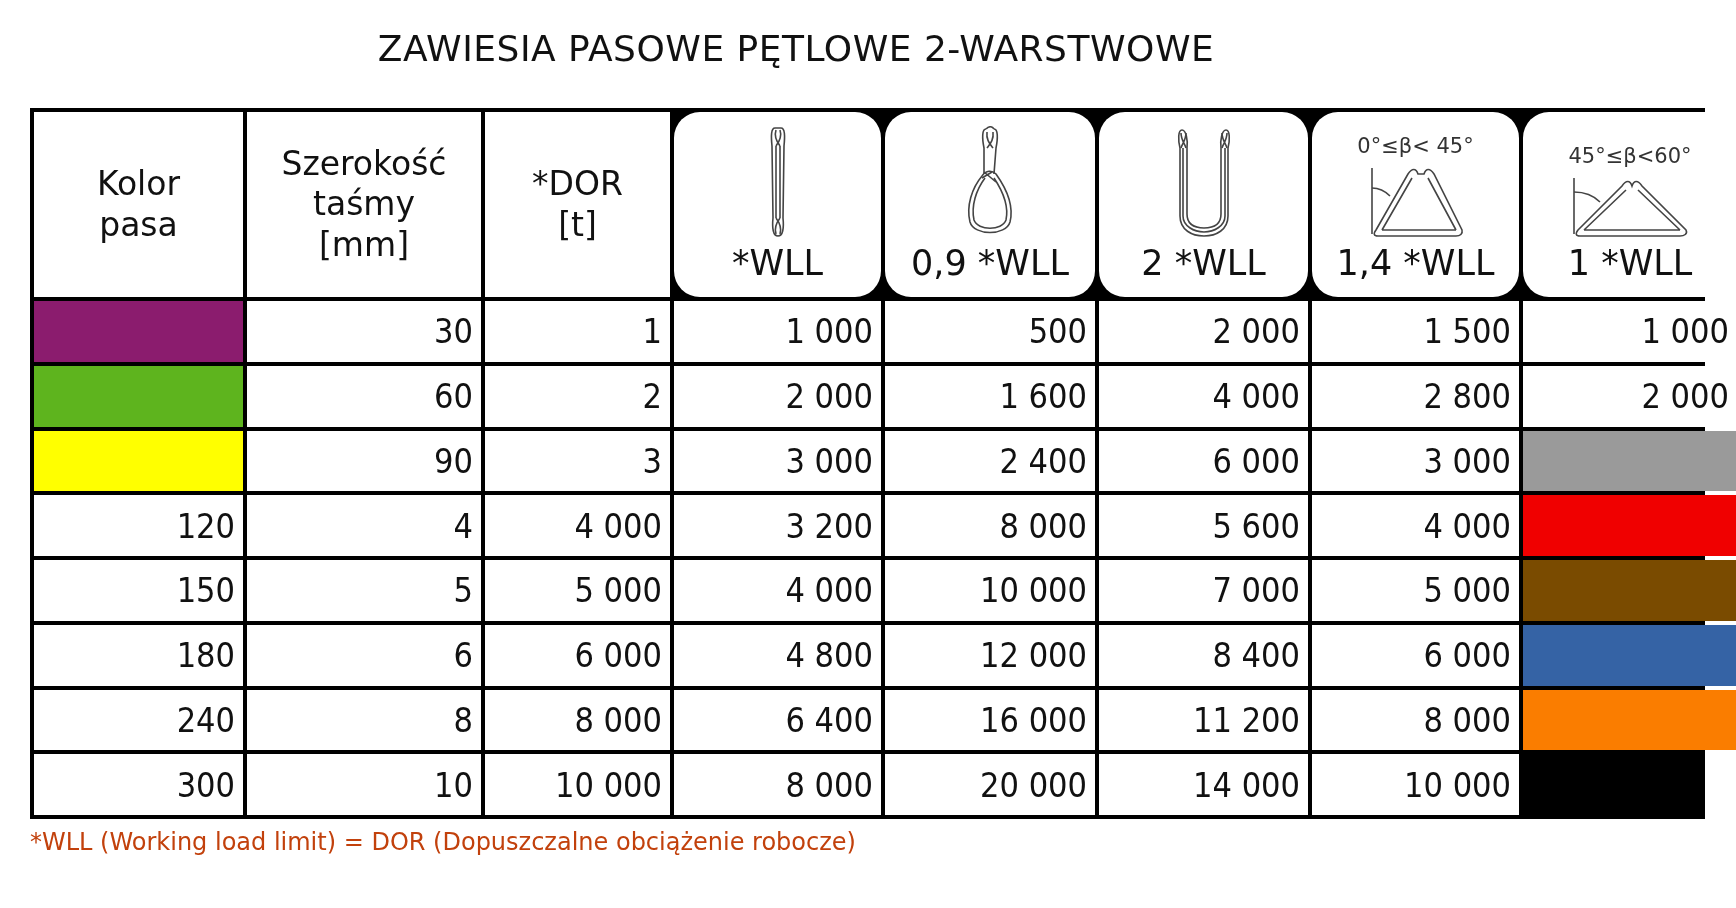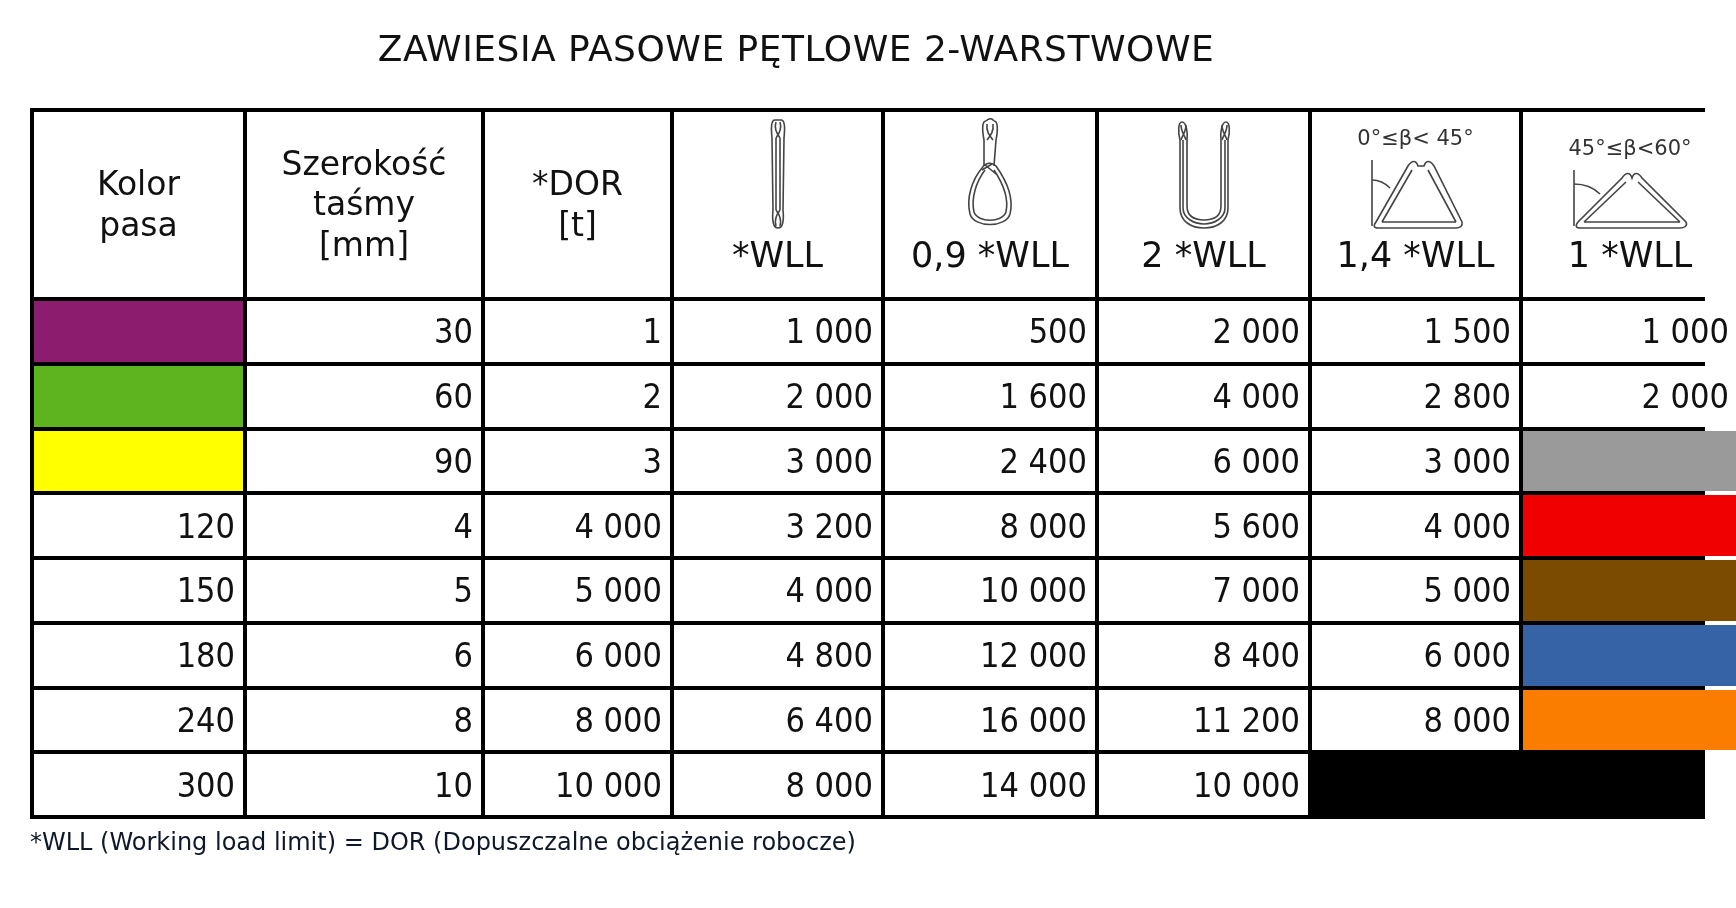--- a/index.html
+++ b/index.html
@@ -28,28 +28,28 @@
       font-family: "DejaVu Sans Condensed", "DejaVu Sans", sans-serif;
       font-stretch: condensed;
       font-size: 34px; color: #111;
     }
     .hcell {
       background: #fff; position: relative; box-sizing: border-box;
       display: flex; flex-direction: column; align-items: center; justify-content: center;
       text-align: center; font-size: 33px; line-height: 1.22; color: #111;
       font-family: "DejaVu Sans", sans-serif;
     }
-    .hcell.icon-cell { justify-content: flex-end; padding-bottom: 24px; }
+    .hcell.icon-cell { justify-content: flex-end; padding-bottom: 16px; border-radius: 26px; }
     .hcell .wll-label { font-size: 35px; line-height: 1; margin-top: 8px; }
     .hcell .angle { font-size: 21px; font-family: "DejaVu Sans", sans-serif; color: #333; margin-bottom: 4px; }
     .swatch { padding: 0; }
     .swatch .fill { position: absolute; inset: 0; }
     .footnote {
       position: absolute; left: 30px; top: 828px;
-      font-size: 24px; color: #0f172a; font-family: "DejaVu Sans", sans-serif;
+      font-size: 24px; color: #c2410c; font-family: "DejaVu Sans", sans-serif;
     }
     svg { display: block; }
   </style>
 </head>
 <body>
 
 <div class="title">ZAWIESIA PASOWE PĘTLOWE 2-WARSTWOWE</div>
 
 <div class="table" id="tbl">
   <div class="hcell">
@@ -209,17 +209,18 @@
     <div class="cell">16 000</div>
     <div class="cell">11 200</div>
     <div class="cell">8 000</div>
     <div class="cell swatch">
       <div class="fill" style="background: rgb(250, 125, 0);"></div>
     </div>
     <div class="cell">300</div>
     <div class="cell">10</div>
     <div class="cell">10 000</div>
     <div class="cell">8 000</div>
+    <div class="cell">20 000</div>
     <div class="cell">14 000</div>
     <div class="cell">10 000</div>
   </div>
 
 <div class="footnote">*WLL (Working load limit) = DOR (Dopuszczalne obciążenie robocze)</div>
 
 </body></html>

